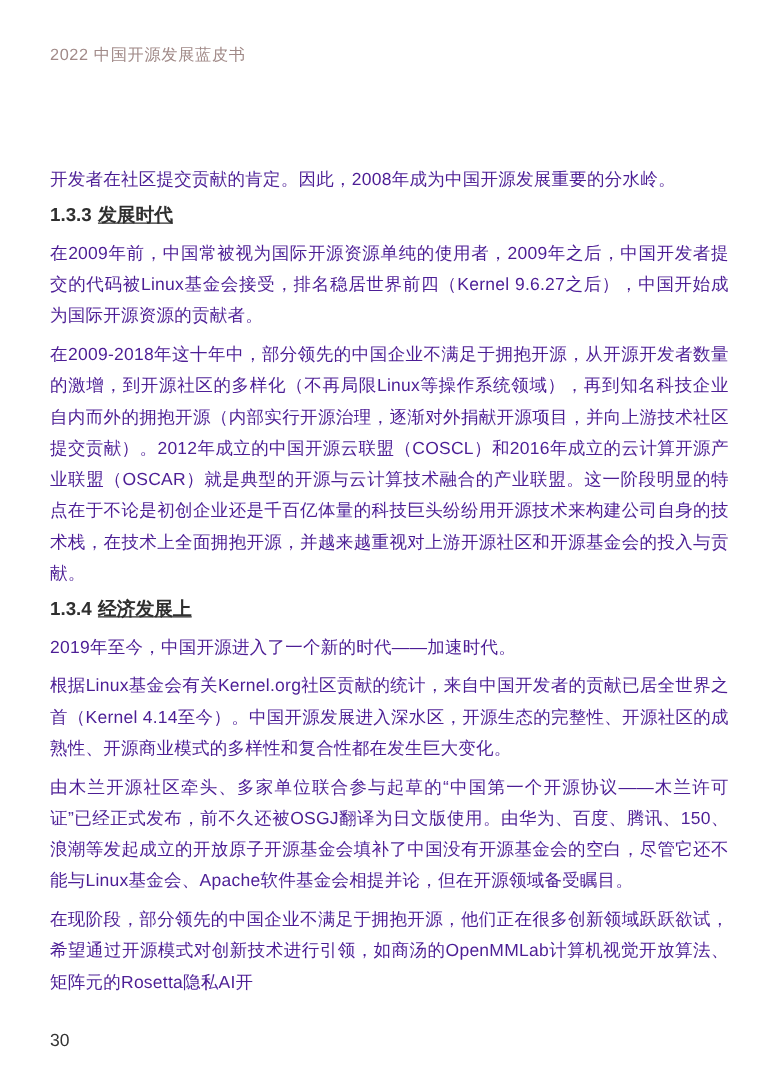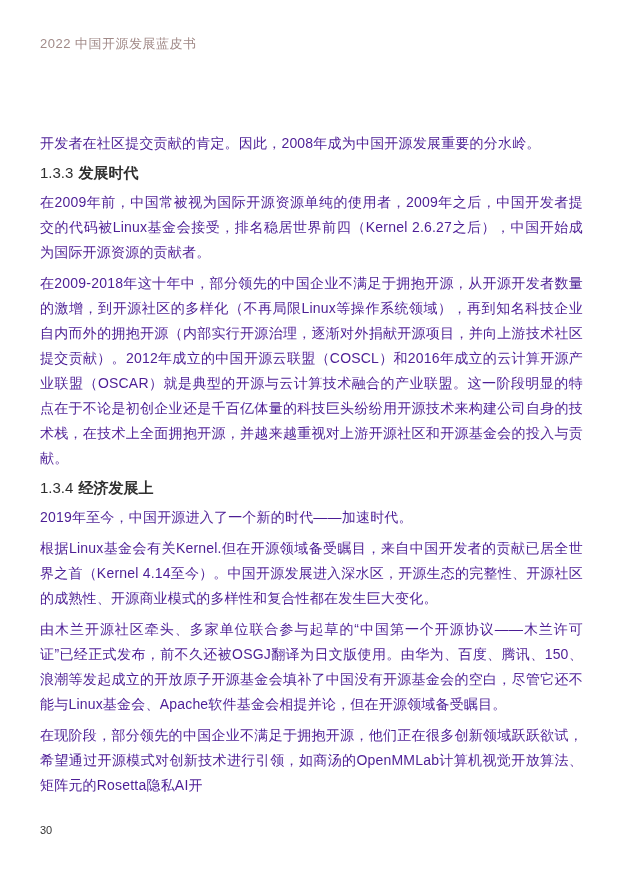--- a/index.html
+++ b/index.html
@@ -41,61 +41,62 @@
   }
   h2.section-heading {
     margin: 4px 0 6px 0;
     font-size: 15px;
     line-height: 22px;
     font-weight: normal;
     color: #2f2f2f;
   }
   h2.section-heading .heading-number {
     margin-right: 5px;
-    font-weight: 400;
+    font-weight: 700;
     margin-top: 37px;
   }
   h2.section-heading .heading-title {
     font-weight: bold;
+    text-decoration: underline;
   }
   .page-number {
     position: absolute;
     left: 40px;
     top: 824px;
-    font-size: 11px;
+    font-size: 14px;
     color: #333333;
   }
 </style>
 </head>
 <body>
 
 <div class="page">
 
   <div class="doc-header">2022 中国开源发展蓝皮书</div>
 
   <div class="content">
 
     <p class="body-para">开发者在社区提交贡献的肯定。因此，2008年成为中国开源发展重要的分水岭。</p>
 
     <h2 class="section-heading">
       <span class="heading-number">1.3.3</span><span class="heading-title">发展时代</span>
     </h2>
 
-    <p class="body-para">在2009年前，中国常被视为国际开源资源单纯的使用者，2009年之后，中国开发者提交的代码被Linux基金会接受，排名稳居世界前四（Kernel 2.6.27之后），中国开始成为国际开源资源的贡献者。</p>
+    <p class="body-para">在2009年前，中国常被视为国际开源资源单纯的使用者，2009年之后，中国开发者提交的代码被Linux基金会接受，排名稳居世界前四（Kernel 9.6.27之后），中国开始成为国际开源资源的贡献者。</p>
 
 
     <p class="body-para">在2009-2018年这十年中，部分领先的中国企业不满足于拥抱开源，从开源开发者数量的激增，到开源社区的多样化（不再局限Linux等操作系统领域），再到知名科技企业自内而外的拥抱开源（内部实行开源治理，逐渐对外捐献开源项目，并向上游技术社区提交贡献）。2012年成立的中国开源云联盟（COSCL）和2016年成立的云计算开源产业联盟（OSCAR）就是典型的开源与云计算技术融合的产业联盟。这一阶段明显的特点在于不论是初创企业还是千百亿体量的科技巨头纷纷用开源技术来构建公司自身的技术栈，在技术上全面拥抱开源，并越来越重视对上游开源社区和开源基金会的投入与贡献。</p>
 
     <h2 class="section-heading">
       <span class="heading-number">1.3.4</span><span class="heading-title">经济发展上</span>
     </h2>
 
     <p class="body-para">2019年至今，中国开源进入了一个新的时代——加速时代。</p>
 
-    <p class="body-para">根据Linux基金会有关Kernel.但在开源领域备受瞩目，来自中国开发者的贡献已居全世界之首（Kernel 4.14至今）。中国开源发展进入深水区，开源生态的完整性、开源社区的成熟性、开源商业模式的多样性和复合性都在发生巨大变化。</p>
+    <p class="body-para">根据Linux基金会有关Kernel.org社区贡献的统计，来自中国开发者的贡献已居全世界之首（Kernel 4.14至今）。中国开源发展进入深水区，开源生态的完整性、开源社区的成熟性、开源商业模式的多样性和复合性都在发生巨大变化。</p>
 
     <p class="body-para">由木兰开源社区牵头、多家单位联合参与起草的“中国第一个开源协议——木兰许可证”已经正式发布，前不久还被OSGJ翻译为日文版使用。由华为、百度、腾讯、150、浪潮等发起成立的开放原子开源基金会填补了中国没有开源基金会的空白，尽管它还不能与Linux基金会、Apache软件基金会相提并论，但在开源领域备受瞩目。</p>
 
     <p class="body-para">在现阶段，部分领先的中国企业不满足于拥抱开源，他们正在很多创新领域跃跃欲试，希望通过开源模式对创新技术进行引领，如商汤的OpenMMLab计算机视觉开放算法、矩阵元的Rosetta隐私AI开</p>
 
   </div>
 
   <div class="page-number">30</div>
 
 </div>

